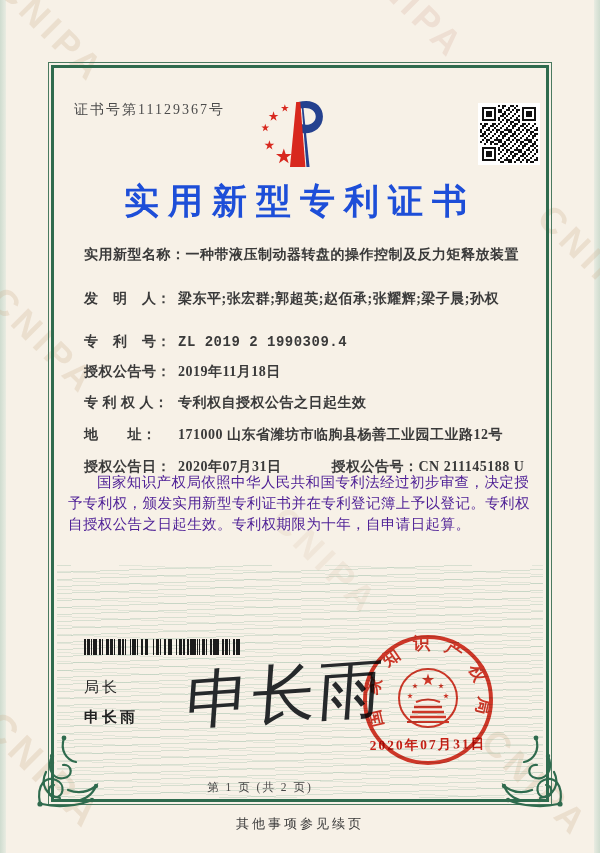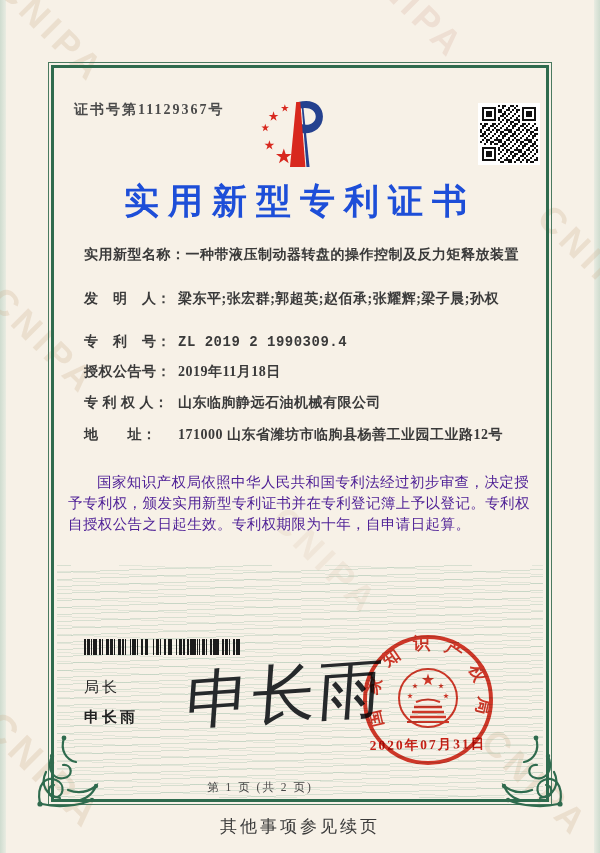--- a/index.html
+++ b/index.html
@@ -12,21 +12,21 @@
       font-size:36px;font-weight:700;letter-spacing:5px;color:rgba(206,176,142,0.28);
       transform:rotate(45deg);white-space:nowrap;pointer-events:none;}
   .frame-outer{position:absolute;left:48px;top:62px;width:502px;height:741px;
       border:1px solid #4a7a60;}
   .frame-inner{position:absolute;inset:2px;border:3px solid #2f6b4e;}
   .wavy{position:absolute;left:57px;top:565px;width:486px;height:233px;
       background-image:
         repeating-linear-gradient(178deg,rgba(140,180,155,.30) 0 1px,transparent 1px 7px),
         repeating-linear-gradient(182.5deg,rgba(140,180,155,.20) 0 1px,transparent 1px 9px);}
   .flourish{position:absolute;width:92px;height:74px;}
-  .cert-no{position:absolute;left:74px;top:101px;font-size:14px;letter-spacing:2px;color:#4b4b4b;font-weight:bold;}
+  .cert-no{position:absolute;left:74px;top:101px;font-size:14px;letter-spacing:2px;color:#4b4b4b;}
   .logo{position:absolute;left:254px;top:99px;}
   .qr{position:absolute;left:478px;top:103px;width:62px;height:62px;background:#fff;padding:2px;box-sizing:border-box;}
   .title{position:absolute;left:0;top:178px;width:600px;text-align:center;
       font-size:35px;font-weight:700;letter-spacing:9px;color:#1d4ed8;}
   .row{position:absolute;left:84px;width:470px;font-size:14px;font-weight:600;
       color:#3a3a3a;letter-spacing:0.5px;white-space:nowrap;}
   .row .lbl{display:inline-block;min-width:94px;}
   .cont{margin-left:94px;}
   .paras{position:absolute;left:68px;top:472px;width:466px;font-size:14.5px;
       line-height:21px;color:#4c1d95;letter-spacing:0.4px;}
@@ -40,21 +40,21 @@
   .handwriting{position:absolute;left:186px;top:650px;width:230px;font-size:64px;color:#26292b;
       transform:rotate(-4deg) skewX(-8deg);letter-spacing:2px;white-space:nowrap;}
   .stamp{position:absolute;left:348px;top:622px;width:160px;height:160px;
       mix-blend-mode:multiply;opacity:.93;}
   .stamp-date{position:absolute;left:346px;top:736px;width:164px;text-align:center;
       font-size:13.5px;font-weight:700;color:#ce2117;letter-spacing:2px;
       transform:rotate(-1deg);mix-blend-mode:multiply;}
   .page-ind{position:absolute;left:0;top:780px;width:520px;text-align:center;
       font-size:11.5px;color:#474747;letter-spacing:2px;}
   .cont-note{position:absolute;left:0;top:815px;width:600px;text-align:center;
-      font-size:17px;color:#3a3a3a;letter-spacing:3px;}
+      font-size:13px;color:#3a3a3a;letter-spacing:3px;}
   svg text{font-family:"Liberation Serif","DejaVu Serif",serif;}
 </style>
 </head>
 <body>
 
 <div id="page">
 
   <div class="edge"></div>
   <div class="edge right"></div>
 
@@ -168,24 +168,28 @@
   <div class="row" style="top:290px;">
     <span class="lbl">发　明　人：</span><span>梁东平;张宏群;郭超英;赵佰承;张耀辉;梁子晨;孙权</span>
   </div>
   <div class="row" style="top:333px;font-family:Liberation Mono, monospace;">
     <span class="lbl">专　利　号：</span><span>ZL 2019 2 1990309.4</span>
   </div>
   <div class="row" style="top:363px;">
     <span class="lbl">授权公告号：</span><span>2019年11月18日</span>
   </div>
   <div class="row" style="top:394px;">
-    <span class="lbl">专 利 权 人：</span><span>山东临朐静远石油机械有限公司</span>
+    <span class="lbl">专 利 权 人：</span><span>专利权自授权公告之日起生效</span>
   </div>
   <div class="row" style="top:426px;">
     <span class="lbl">地　　址：</span><span>171000 山东省潍坊市临朐县杨善工业园工业路12号</span>
+  </div>
+  <div class="row" style="top:458px;">
+    <span class="lbl">授权公告日：</span><span>2020年07月31日</span>
+    <span style="margin-left:46px;">授权公告号：</span><span>CN 211145188 U</span>
   </div>
 
   <div class="paras">
     <p>国家知识产权局依照中华人民共和国专利法经过初步审查，决定授予专利权，颁发实用新型专利证书并在专利登记簿上予以登记。专利权自授权公告之日起生效。专利权期限为十年，自申请日起算。</p>
   </div>
 
   <div class="barcode"></div>
 
   <div class="sig-title">局长</div>
   <div class="sig-name">申长雨</div>

